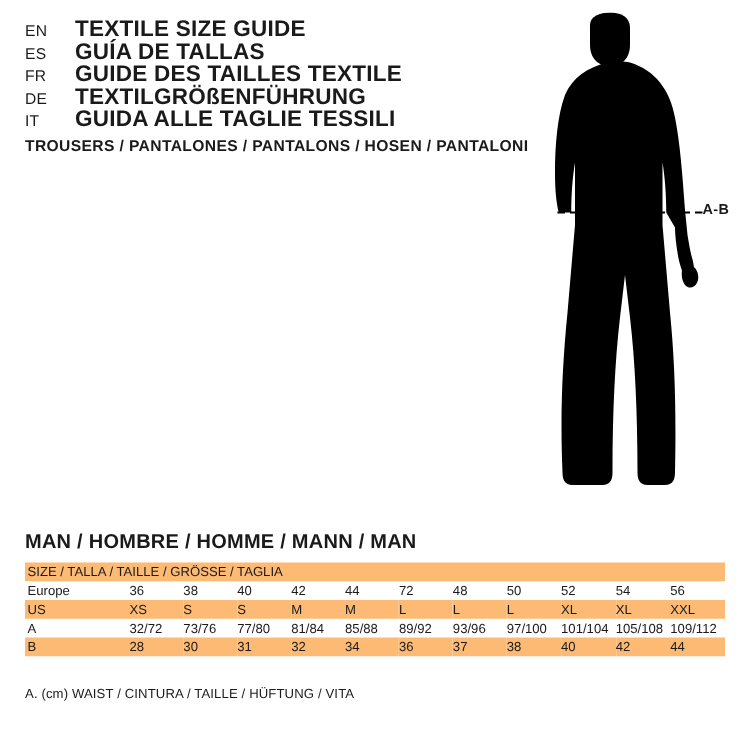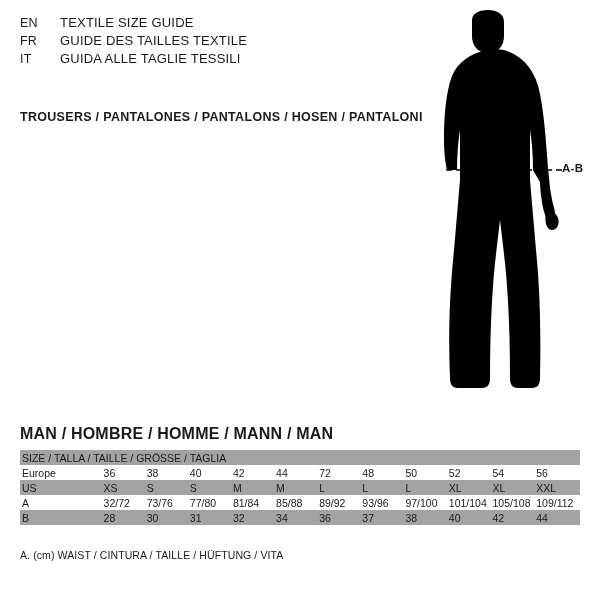--- a/index.html
+++ b/index.html
@@ -29,22 +29,23 @@
     align-items: baseline;
     height: 18px;
     line-height: 18px;
   }
   .lang-code {
     width: 40px;
     font-size: 12.5px;
     letter-spacing: 0.2px;
   }
   .lang-title {
-    font-size: 13px;
+    font-size: 18px;
     letter-spacing: 0.2px;
+    font-weight: bold;
   }
 
   .section-title {
     position: absolute;
     left: 20px;
     top: 110px;
     font-size: 12.5px;
     font-weight: bold;
     letter-spacing: 0.3px;
   }
@@ -85,21 +86,21 @@
     border-collapse: collapse;
     font-size: 10.5px;
   }
   table.size-table td, table.size-table th {
     text-align: left;
     padding: 0;
     height: 15px;
     font-weight: normal;
     white-space: nowrap;
   }
-  table.size-table tr.shaded td { background: #a3a3a3; }
+  table.size-table tr.shaded td { background: #fdba74; }
   table.size-table td.rowlabel { width: 86px; padding-left: 2px; }
   table.size-table td.cell { width: 44px; }
   table.size-table tr.headrow td { font-size: 10.5px; }
 
   .footnotes {
     position: absolute;
     left: 20px;
     top: 548px;
     font-size: 10.5px;
     line-height: 15px;
@@ -108,22 +109,30 @@
 </style>
 </head>
 <body>
 
 <div class="lang-block">
   <div class="lang-row">
     <span class="lang-code">EN</span>
     <span class="lang-title">TEXTILE SIZE GUIDE</span>
   </div>
   <div class="lang-row">
+    <span class="lang-code">ES</span>
+    <span class="lang-title">GUÍA DE TALLAS</span>
+  </div>
+  <div class="lang-row">
     <span class="lang-code">FR</span>
     <span class="lang-title">GUIDE DES TAILLES TEXTILE</span>
+  </div>
+  <div class="lang-row">
+    <span class="lang-code">DE</span>
+    <span class="lang-title">TEXTILGRÖßENFÜHRUNG</span>
   </div>
   <div class="lang-row">
     <span class="lang-code">IT</span>
     <span class="lang-title">GUIDA ALLE TAGLIE TESSILI</span>
   </div>
 </div>
 
 <div class="section-title">TROUSERS / PANTALONES / PANTALONS / HOSEN / PANTALONI</div>
 
 <div class="figure-wrap">

